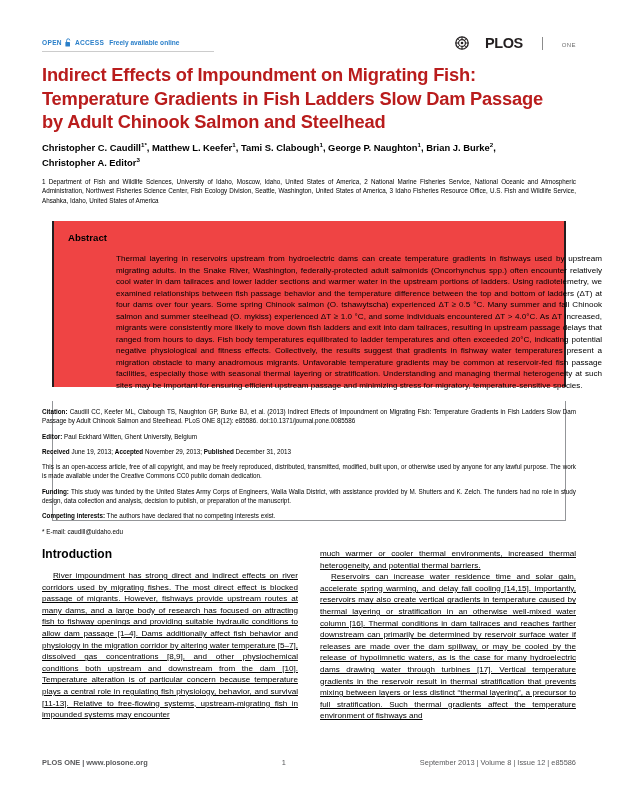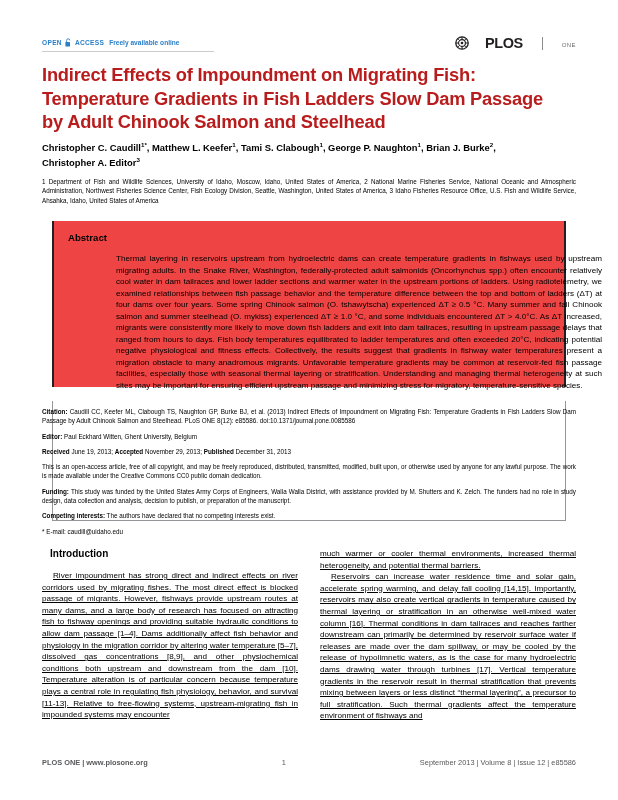--- a/index.html
+++ b/index.html
@@ -216,23 +216,23 @@
     top: 548px;
     width: 256px;
     font-size: 8.1px;
     line-height: 11.6px;
     text-align: justify;
     color: #000;
   }
   .col-left  { left: 42px; }
   .col-right { left: 320px; }
   .sec-h {
-    font-size: 10px;
-    font-weight: bold;
-    margin: 0 0 10px 8px;
+    font-size: 12px;
+    font-weight: bold;
+    margin: 0 0 10px 0;
     line-height: 12px;
   }
   .col p {
     margin: 0;
     text-indent: 11px;
     text-decoration: underline;
   }
   .col p.noindent { text-indent: 0; }
 
   

